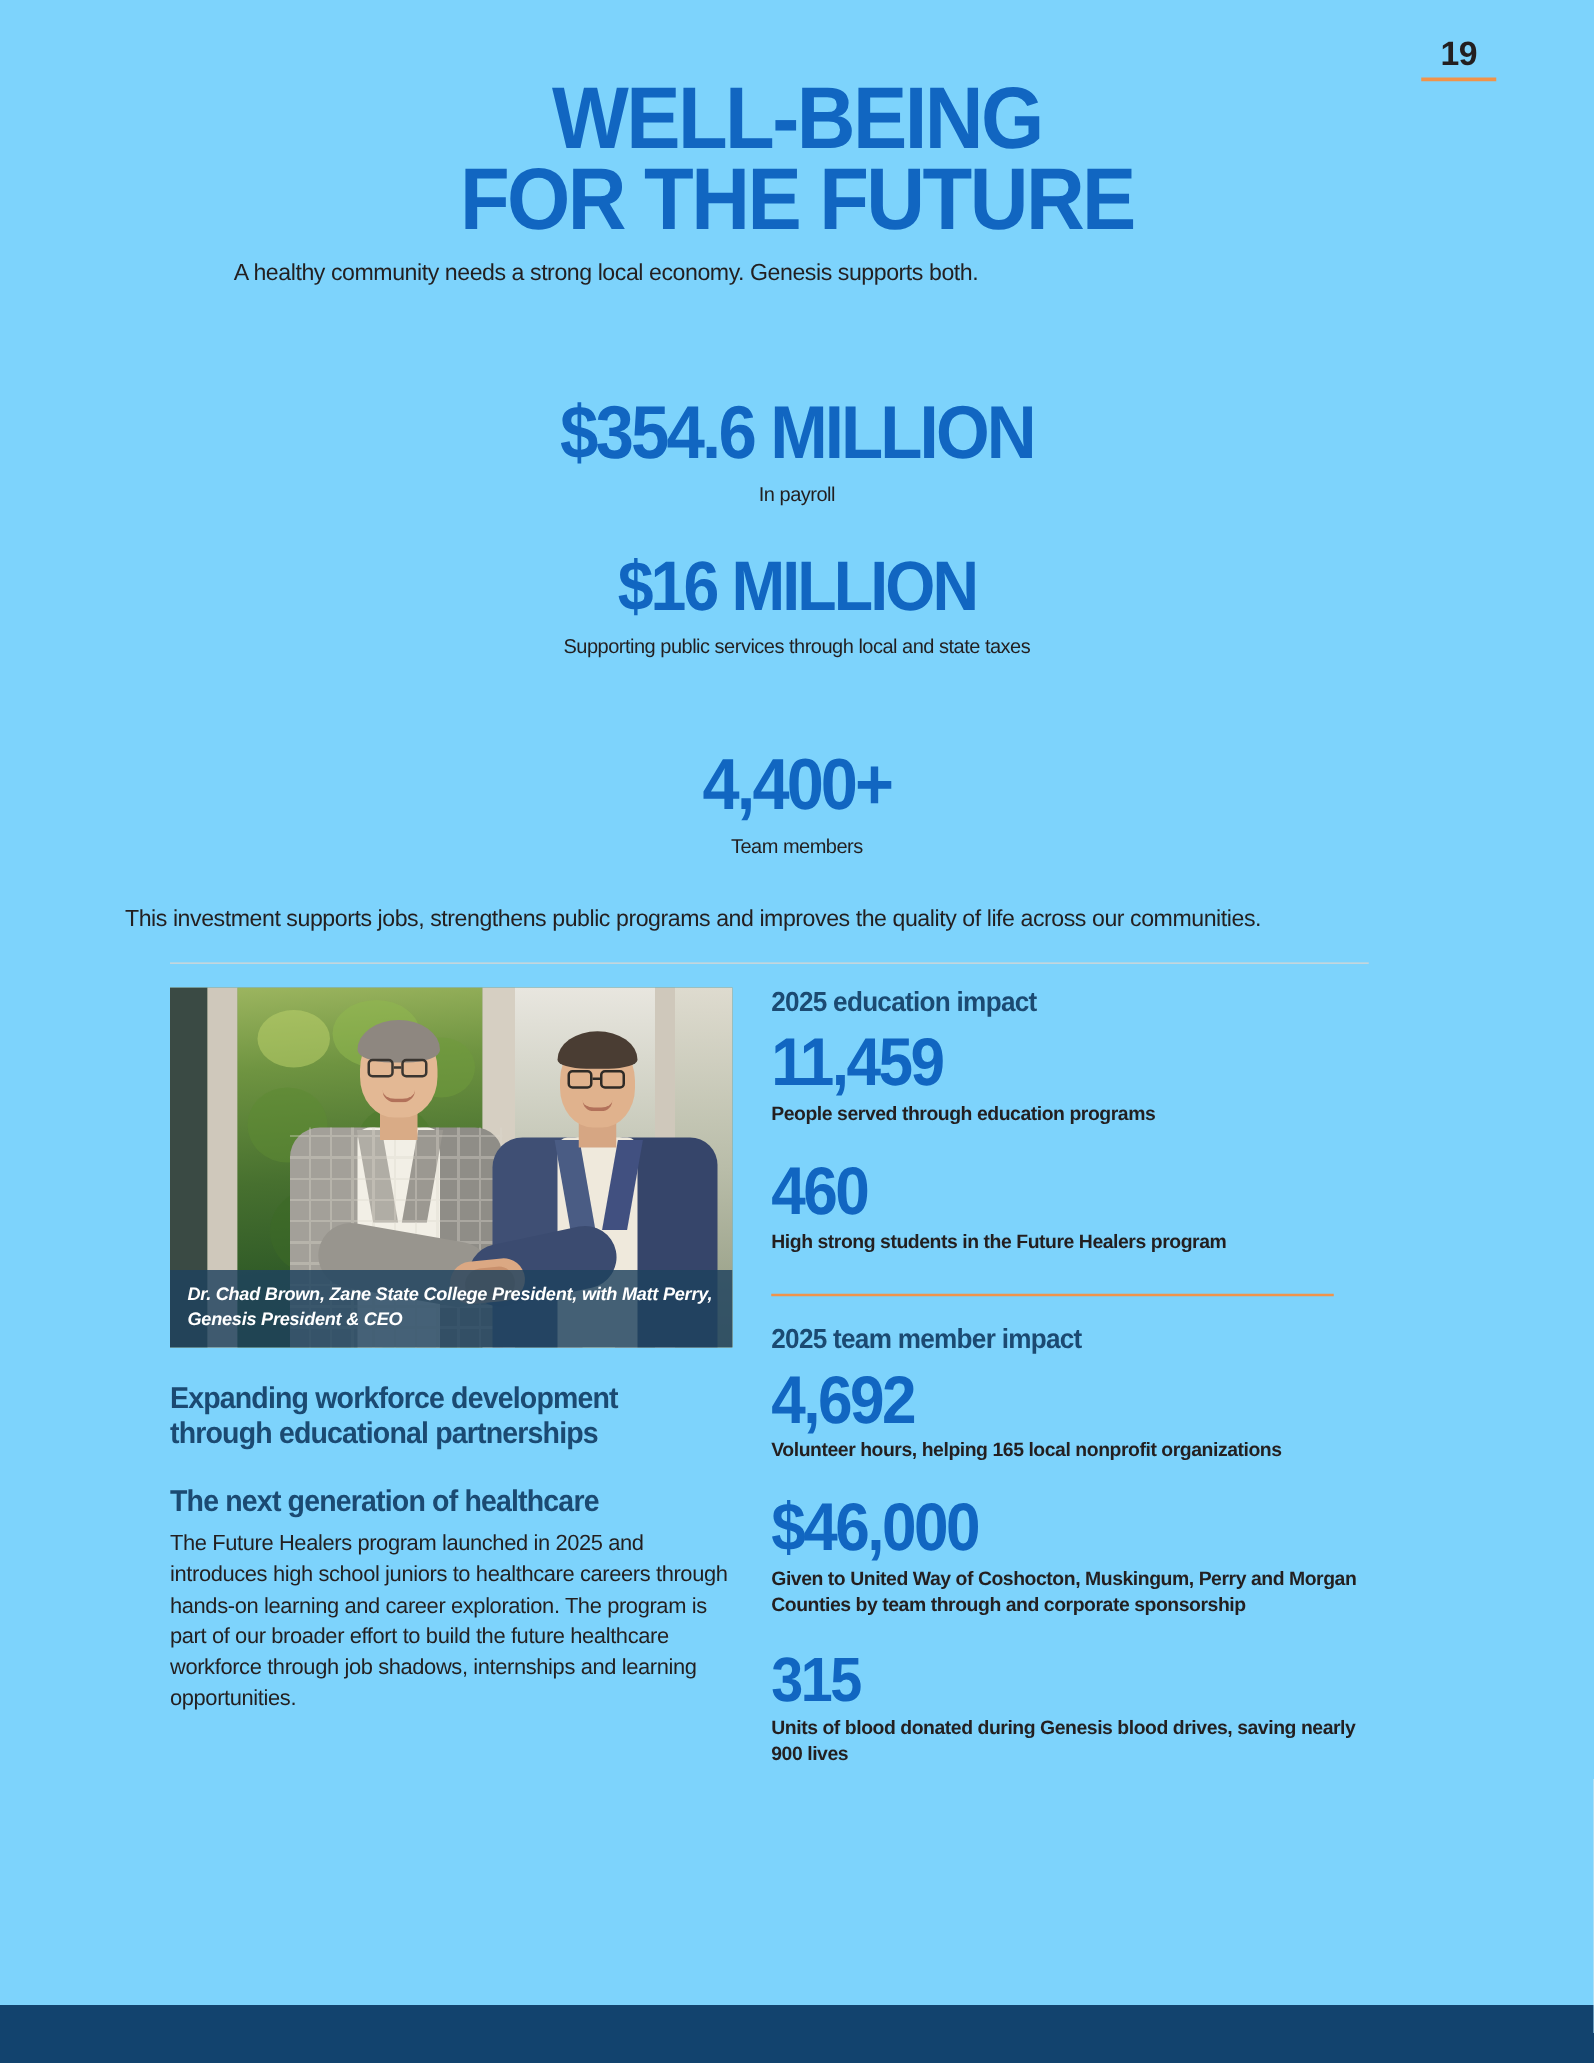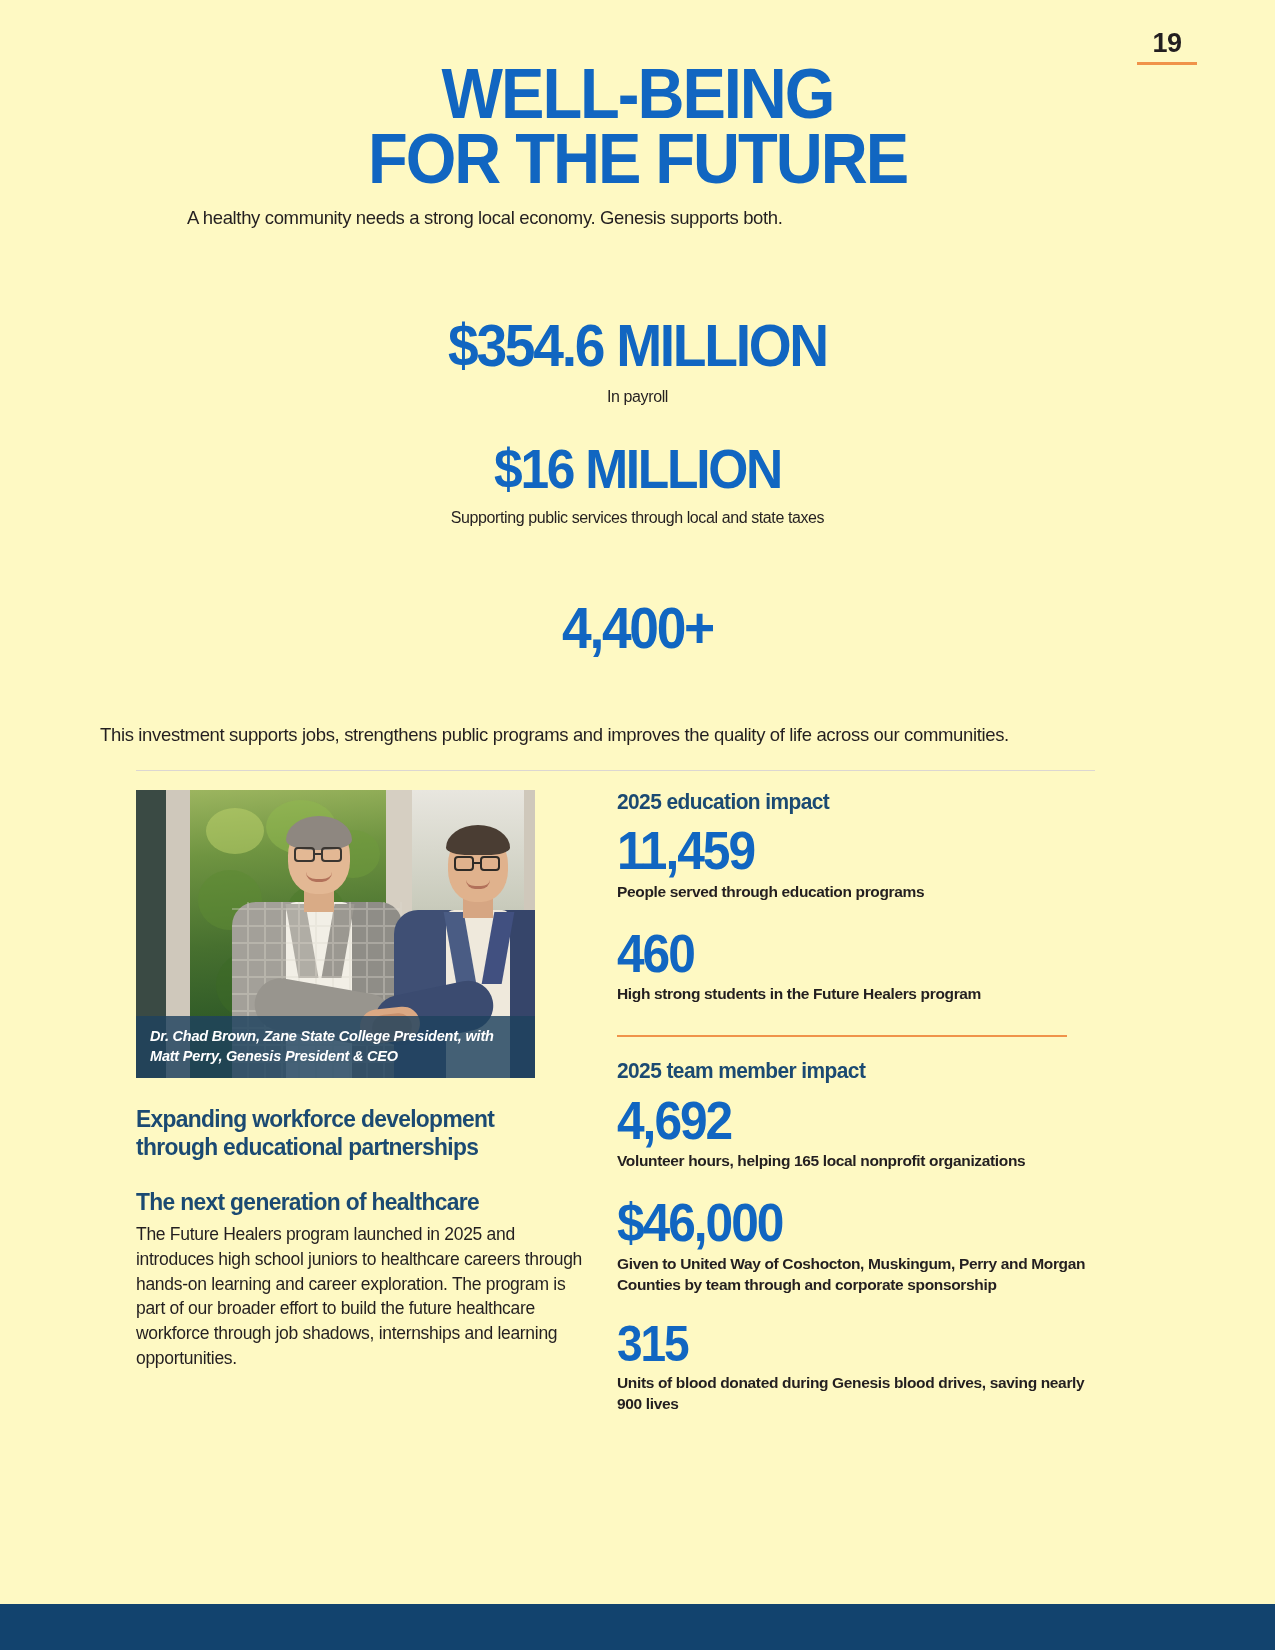--- a/index.html
+++ b/index.html
@@ -9,21 +9,21 @@
     height: 1650px;
     background: #f4f0ed;
     font-family: "Liberation Sans", sans-serif;
     -webkit-font-smoothing: antialiased;
   }
 
   .page {
     position: relative;
     width: 1275px;
     height: 1650px;
-    background: #fef9c3;
+    background: #7dd3fc;
     overflow: hidden;
   }
 
   
   .page-num-wrap {
     position: absolute;
     top: 30px;
     right: 78px;
     text-align: center;
     width: 60px;
@@ -151,21 +151,21 @@
   .col-right {
     position: absolute;
     top: 790px;
     left: 617px;
     width: 478px;
   }
 
   
   .photo {
     position: relative;
-    width: 399px;
+    width: 450px;
     height: 288px;
     overflow: hidden;
     background: #8a9a7a;
   }
   .photo-scene { position: absolute; inset: 0; }
 
   
   .bg-wall-l  { position:absolute; left:0;   top:0; width:30px;  height:100%; background:#3a4a44; }
   .bg-mull-1  { position:absolute; left:30px;top:0; width:24px;  height:100%; background:#cfc8bb; }
   .bg-glass-1 { position:absolute; left:54px;top:0; width:196px; height:100%;
@@ -351,20 +351,21 @@
   </div>
 
   <div class="bigstat" id="stat-taxes">
     <div class="value">$16 MILLION</div>
     <div class="label">Supporting public services through
 local and state taxes</div>
   </div>
 
   <div class="bigstat" id="stat-team">
     <div class="value">4,400+</div>
+    <div class="label">Team members</div>
   </div>
 
   <p class="investment-line">This investment supports jobs, strengthens public programs and improves the quality of life across our communities.</p>
 
   <div class="hairline"></div>
 
   <div class="col-left">
 
     <div class="photo">
       <div class="photo-scene">

